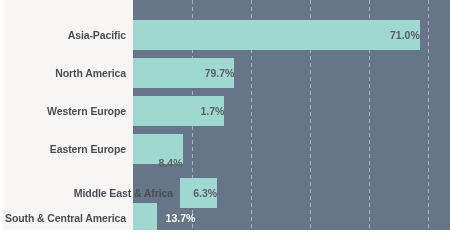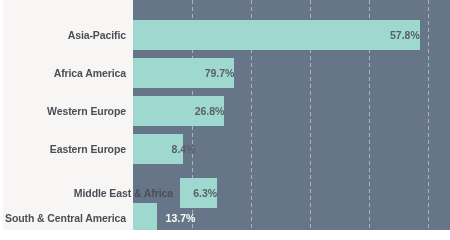--- a/index.html
+++ b/index.html
@@ -139,42 +139,42 @@
       <div class="gridline" style="left: 428px;"></div>
     </div>
 
   <div id="label-panel"></div>
 
   <div id="rows-layer">
       <div class="row" style="top: 20px; height: 30px;">
         <div class="row-label" style="height: 30px; line-height: 30px;">Asia-Pacific</div>
         <div class="bar-wrap" style="height: 30px; width: 317px;">
           <div class="bar" style="width: 286.74px; background: rgb(159, 216, 206);"></div>
-          <div class="bar-value inside" style="left: 0px; width: 286.74px;">57.8%</div>
+          <div class="bar-value inside" style="left: 0px; width: 286.74px;">71.0%</div>
         </div>
       </div>
       <div class="row" style="top: 58px; height: 30px;">
-        <div class="row-label" style="height: 30px; line-height: 30px;">Africa America</div>
+        <div class="row-label" style="height: 30px; line-height: 30px;">North America</div>
         <div class="bar-wrap" style="height: 30px; width: 317px;">
           <div class="bar" style="width: 101.48px; background: rgb(159, 216, 206);"></div>
           <div class="bar-value inside" style="left: 0px; width: 101.48px;">79.7%</div>
         </div>
       </div>
       <div class="row" style="top: 96px; height: 30px; text-decoration: underline;">
         <div class="row-label" style="height: 30px; line-height: 30px;">Western Europe</div>
         <div class="bar-wrap" style="height: 30px; width: 317px;">
           <div class="bar" style="width: 91.45px; background: rgb(159, 216, 206);"></div>
-          <div class="bar-value inside" style="left: 0px; width: 91.45px;">26.8%</div>
+          <div class="bar-value inside" style="left: 0px; width: 91.45px;">1.7%</div>
         </div>
       </div>
       <div class="row" style="top: 134px; height: 30px;">
         <div class="row-label" style="height: 30px; line-height: 30px; text-align: right;">Eastern Europe</div>
         <div class="bar-wrap" style="height: 30px; width: 317px;">
           <div class="bar" style="width: 49.56px; background: rgb(159, 216, 206);"></div>
-          <div class="bar-value inside" style="left: 13px; width: 49.56px;">8.4%</div>
+          <div class="bar-value inside" style="left: 0px; width: 49.56px; margin-top: 14px;">8.4%</div>
         </div>
       </div>
       <div class="row" style="top: 178px; height: 30px; margin-left: 47px;">
         <div class="row-label" style="height: 30px; line-height: 30px;">Middle East &amp; Africa</div>
         <div class="bar-wrap" style="height: 30px; width: 317px;">
           <div class="bar" style="width: 37.17px; background: rgb(159, 216, 206);"></div>
           <div class="bar-value inside" style="left: 0px; width: 37.17px;">6.3%</div>
         </div>
       </div>
       <div class="row" style="top: 203px; height: 30px;">

